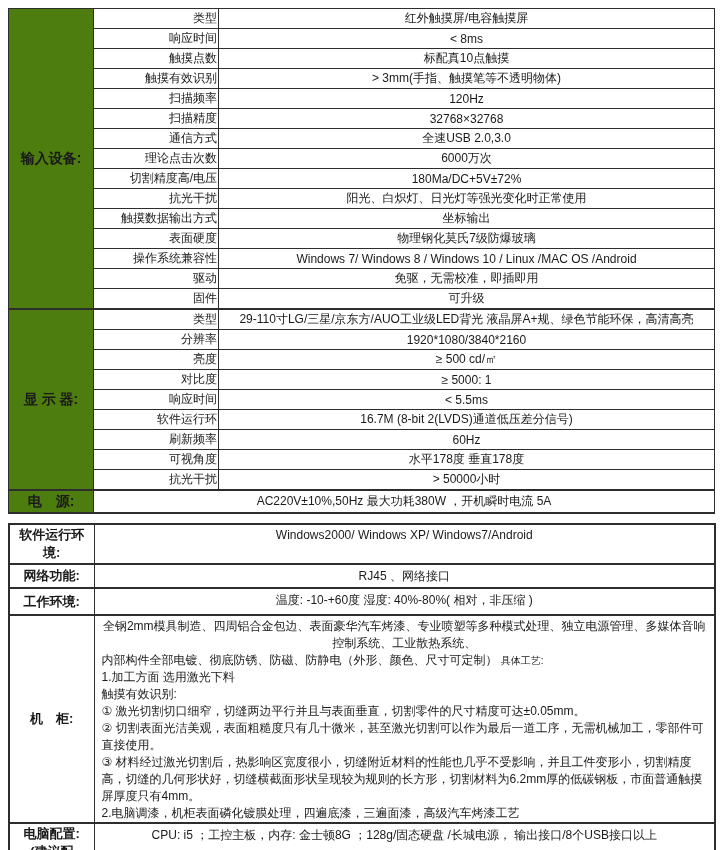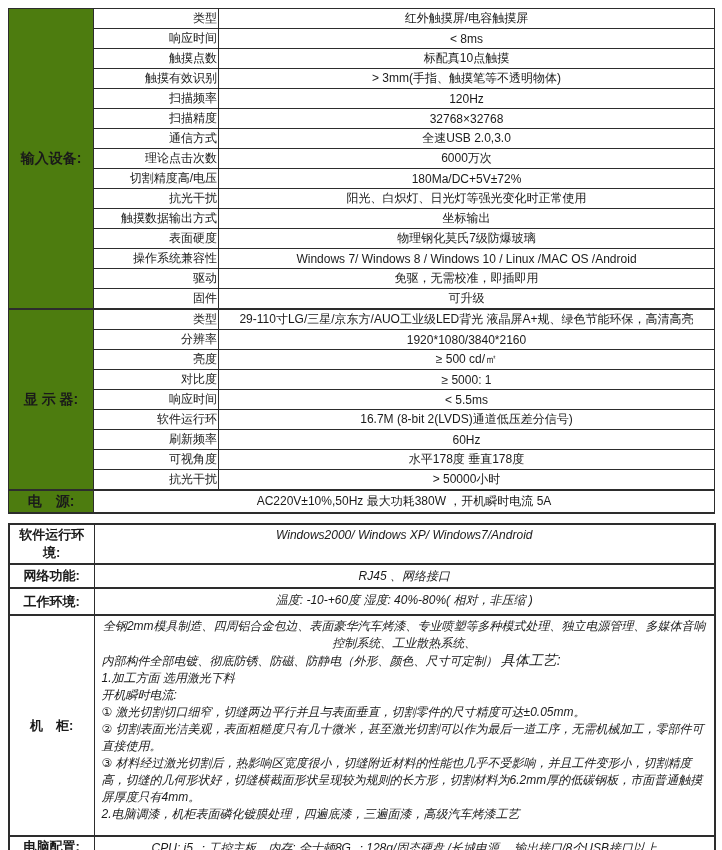--- a/index.html
+++ b/index.html
@@ -18,29 +18,29 @@
   .spec tr.power-row{height:23px;}
   .spec tr.sec-start td,.spec tr.sec-start th{border-top:2px solid #2d2d2d;}
   .sec-label{font-size:14px;font-weight:bold;text-align:center;vertical-align:middle;background:#4d7c0f;}
   .attr{text-align:right;}
   .val{text-align:center;}
 
   
   .info{margin-top:9px;border:2px solid #2d2d2d;}
   .info th,.info td{border:1px solid #2d2d2d;border-top:2px solid #2d2d2d;border-bottom:2px solid #2d2d2d;}
   .info th{font-size:13px;font-weight:bold;text-align:center;vertical-align:middle;white-space:pre-line;padding:1px;}
-  .info td{vertical-align:top;text-align:center;padding:3px 4px 0 4px;font-style:italic;}
+  .info td{vertical-align:top;text-align:center;padding:3px 4px 0 4px;}
   .info tr:nth-child(1){height:36px;}
   .info tr:nth-child(2){height:24px;}
   .info tr:nth-child(3){height:27px;margin-left:40px;}
   .info tr:nth-child(4){height:202px;}
   .info tr:nth-child(5){height:50px;}
-  td.cabinet{text-align:left;padding:2px 7px 12px 7px;line-height:17px;}
+  td.cabinet{text-align:left;padding:2px 7px 0 7px;line-height:17px;}
   .cab-center{text-align:center;}
-  .craft-title{font-size:14px;}
+  .craft-title{font-size:10px;}
 </style>
 </head>
 <body>
 
 <div class="wrap">
 
   <table class="spec">
     <colgroup>
       <col style="width:85px">
         <col style="width:125px">
@@ -170,21 +170,21 @@
         <tr>
           <th>工作环境:</th>
           <td>温度:  -10-+60度 湿度:  40%-80%( 相对，非压缩 )</td>
         </tr>
         <tr>
           <th>机　柜:</th>
           <td class="cabinet">
             <div class="cab-center">全钢2mm模具制造、四周铝合金包边、表面豪华汽车烤漆、专业喷塑等多种模式处理、独立电源管理、多媒体音响控制系统、工业散热系统、</div>
             <div><span>内部构件全部电镀、彻底防锈、防磁、防静电（外形、颜色、尺寸可定制） </span><span class="craft-title">具体工艺:</span></div>
             <div>1.加工方面 选用激光下料</div>
-            <div>开机瞬时电流:</div>
+            <div>触摸有效识别:</div>
             <div>① 激光切割切口细窄，切缝两边平行并且与表面垂直，切割零件的尺寸精度可达±0.05mm。</div>
             <div>② 切割表面光洁美观，表面粗糙度只有几十微米，甚至激光切割可以作为最后一道工序，无需机械加工，零部件可直接使用。</div>
             <div>③ 材料经过激光切割后，热影响区宽度很小，切缝附近材料的性能也几乎不受影响，并且工件变形小，切割精度高，切缝的几何形状好，切缝横截面形状呈现较为规则的长方形，切割材料为6.2mm厚的低碳钢板，市面普通触摸屏厚度只有4mm。</div>
             <div>2.电脑调漆，机柜表面磷化镀膜处理，四遍底漆，三遍面漆，高级汽车烤漆工艺</div>
           </td>
         </tr>
         <tr>
           <th>电脑配置:
 (建议配
 置)</th>

